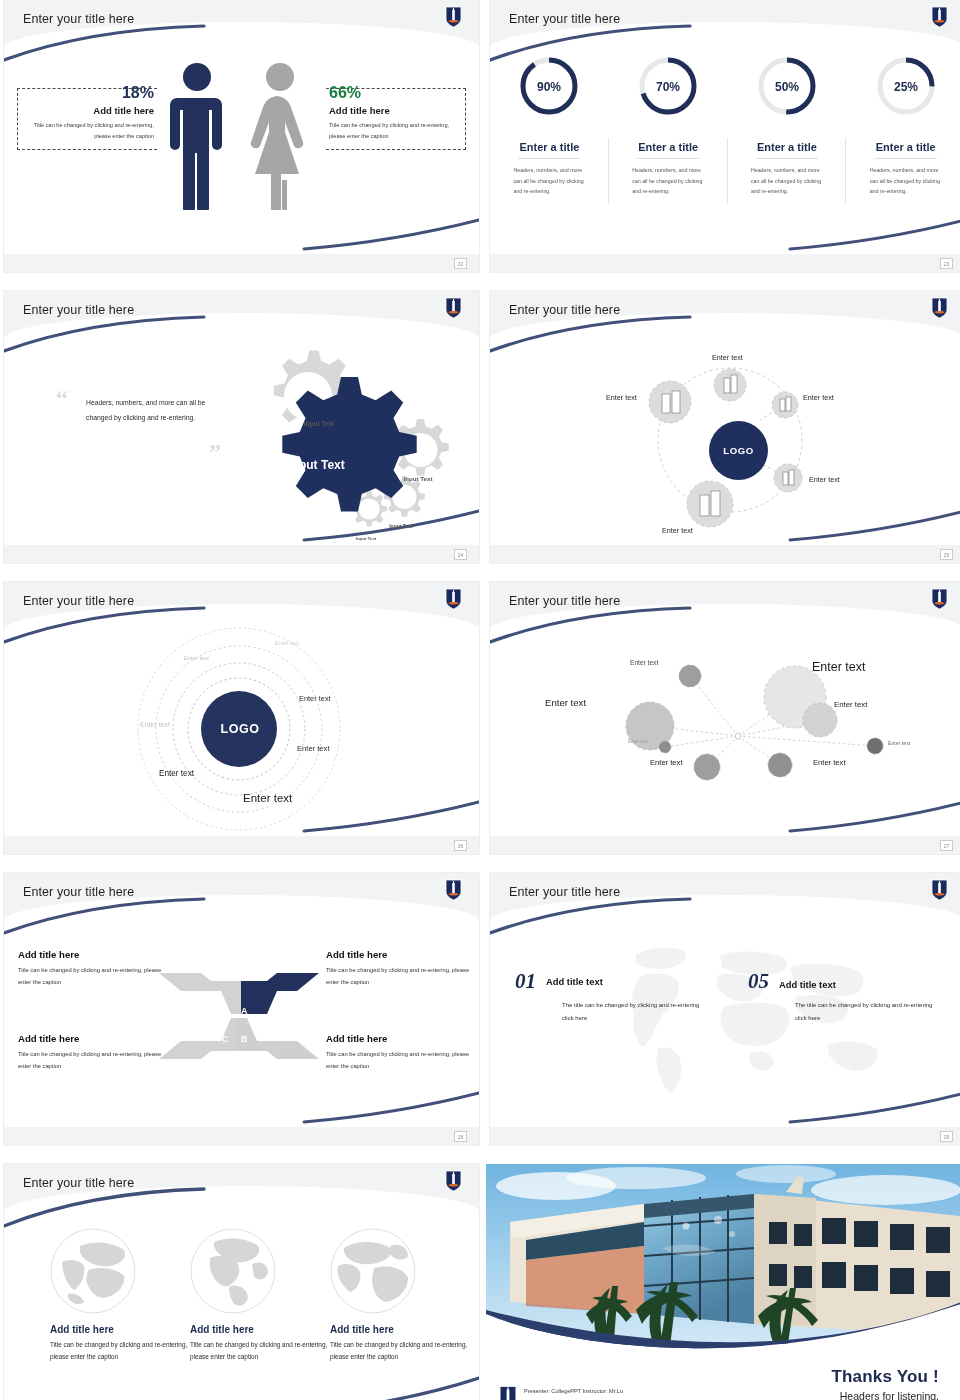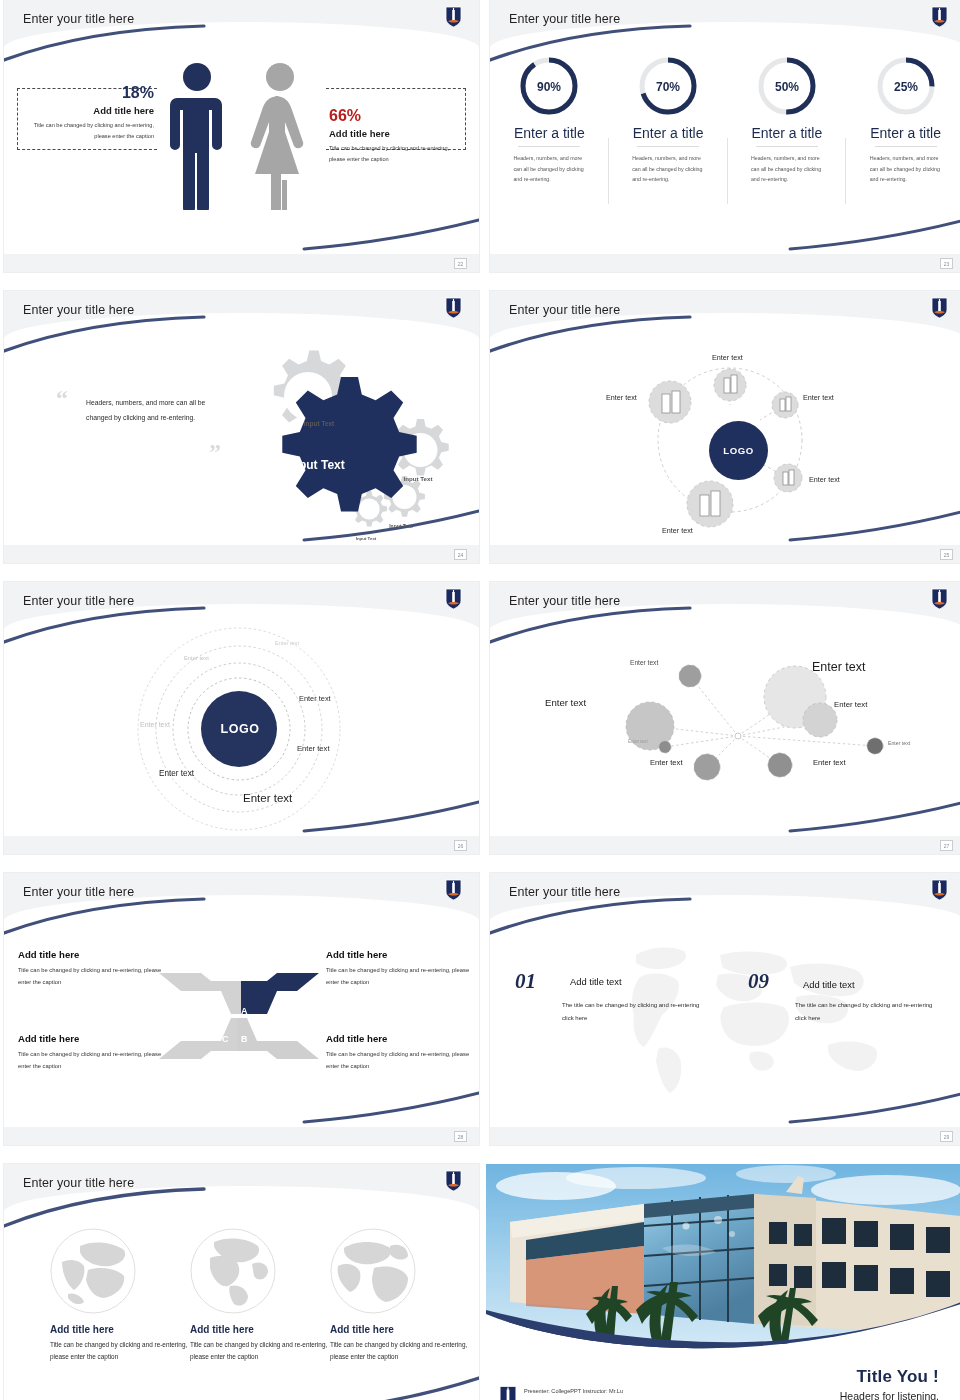--- a/index.html
+++ b/index.html
@@ -62,38 +62,38 @@
     width:13px; height:11px; border:1px solid #c9ccd0; background:#fff;
     font-size:5px; line-height:10px; text-align:center; color:#8a8f96;
     z-index:7;
   }
 
   
   .s1-wrap{ position:relative; width:475px; height:215px; }
   .person{ position:absolute; }
   .pct{ font-size:16px; font-weight:bold; }
   .pct.navy{ color:#22305c; }
-  .pct.gray{ color:#b91c1c;margin-top:23px; }
+  .pct.gray{ color:#15803d; }
   .addtitle{ font-size:9.5px; font-weight:bold; color:#1a1a1a; margin-top:3px;}
   .caption{ font-size:5.6px; color:#3b3b3b; line-height:1.9; margin-top:4px; }
   .bracket-l{ position:absolute; left:13px; top:48px; width:140px; height:62px;
      border:1px dashed #4a4a4a; border-right:none; }
   .bracket-r{ position:absolute; right:13px; top:48px; width:140px; height:62px;
      border:1px dashed #4a4a4a; border-left:none; }
   .s1-left{ position:absolute; left:22px; top:44px; width:128px; text-align:right; }
   .s1-right{ position:absolute; right:22px; top:44px; width:128px; text-align:left; }
 
   
   .donuts{ position:absolute; left:0; top:14px; width:475px; display:flex; }
   .donut-col{ flex:1; text-align:center; position:relative; }
   .donut-col:not(:last-child):after{
     content:""; position:absolute; right:0; top:84px; width:1px; height:66px;
     background:#e3e3e3;
   }
-  .donut-title{ font-size:14px; font-weight:normal; color:#1b2a4e; margin-top:3px;}
+  .donut-title{ font-size:11px; font-weight:bold; color:#1b2a4e; margin-top:19px;}
   .donut-rule{ width:62px; height:1px; background:#dcdcdc; margin:5px auto 6px;}
   .donut-desc{ font-size:5.3px; color:#555; line-height:2.0; width:72px; margin:0 auto; text-align:left;}
   .donut-val{ font-size:12px; font-weight:bold; fill:#1b2a4e; }
 
   
   .quote-mark{ position:absolute; font-family:"Liberation Serif", serif; color:#d9dbde; font-weight:bold;}
   .s3-text{ position:absolute; left:82px; top:64px; width:130px;
             font-size:6.8px; color:#2b2b2b; line-height:2.25; }
   .gear-lbl{ position:absolute; text-align:center; color:#585858; font-weight:bold;
              line-height:1.15; pointer-events:none;margin-top:44px;}
@@ -117,21 +117,21 @@
   .q-tl{ position:absolute; left:14px; top:36px; width:150px;}
   .q-tr{ position:absolute; left:322px; top:36px; width:150px;}
   .q-bl{ position:absolute; left:14px; top:120px; width:150px;}
   .q-br{ position:absolute; left:322px; top:120px; width:150px;}
   .abcd-letter{ position:absolute; color:#fff; font-size:9px; font-weight:bold; }
 
   
   .numblk{ position:absolute; }
   .bignum{ font-family:"Liberation Serif", serif; font-style:italic; font-weight:bold;
            font-size:21px; color:#1b2a4e; }
-  .n-title{ font-size:9.4px; font-weight:normal; color:#131313;margin-left:24px; }
+  .n-title{ font-size:9.4px; font-weight:bold; color:#131313; }
   .n-cap{ font-size:6px; color:#2e2e2e; line-height:2.1; margin-top:5px; }
 
   
   .globe-col{ position:absolute; width:140px; text-align:left; }
   .g-title{ font-size:10px; font-weight:bold; color:#1b2a4e; margin-top:6px;}
   .g-cap{ font-size:6.4px; color:#2b2b2b; line-height:1.95; margin-top:4px;}
 
   
   .s10{ position:relative; width:475px; height:272px; background:#fff; overflow:hidden;}
   .thanks-big{ position:absolute; right:22px; top:203px; font-size:17px;
@@ -552,21 +552,21 @@
     <div class="numblk" style="left:25px; top:56px; width:200px;">
       <div style="display:flex; align-items:center; gap:10px;">
         <div class="bignum">01</div>
         <div class="n-title">Add title text</div>
       </div>
       <div class="n-cap" style="margin-left:47px; width:140px;">The title can be changed by clicking and re-entering click here</div>
     </div>
 
     <div class="numblk" style="left:258px; top:56px; width:200px;">
       <div style="display:flex; align-items:baseline; gap:10px;">
-        <div class="bignum">09</div>
+        <div class="bignum">05</div>
         <div class="n-title">Add title text</div>
       </div>
       <div class="n-cap" style="margin-left:47px; width:140px;">The title can be changed by clicking and re-entering click here</div>
     </div>
   </div>
   <div class="footer"></div>
   <div class="pgnum">29</div>
 </div>
 
 <div class="slide">
@@ -720,18 +720,18 @@
     <rect x="14.4" y="8" width="5.2" height="20" fill="#fff"></rect>
         <rect x="15.8" y="4" width="2.4" height="5" fill="#fff"></rect>
     <path d="M6,30 C11,27 23,27 28,30 C23,34 11,34 6,30 Z" fill="#e06a2b"></path>
   </svg>
 
   <div class="presenter">
     <div>Presenter: CollegePPT   Instructor: Mr.Lu</div>
     <div>Pepperdine University | www.collegeppt.com</div>
   </div>
 
-  <div class="thanks-big">Title You !</div>
+  <div class="thanks-big">Thanks You !</div>
   <div class="thanks-sub">Headers for listening.</div>
   <div class="footer" style="background:#f4f5f6;"></div>
 </div>
 
 </div>
 
 </body></html>

